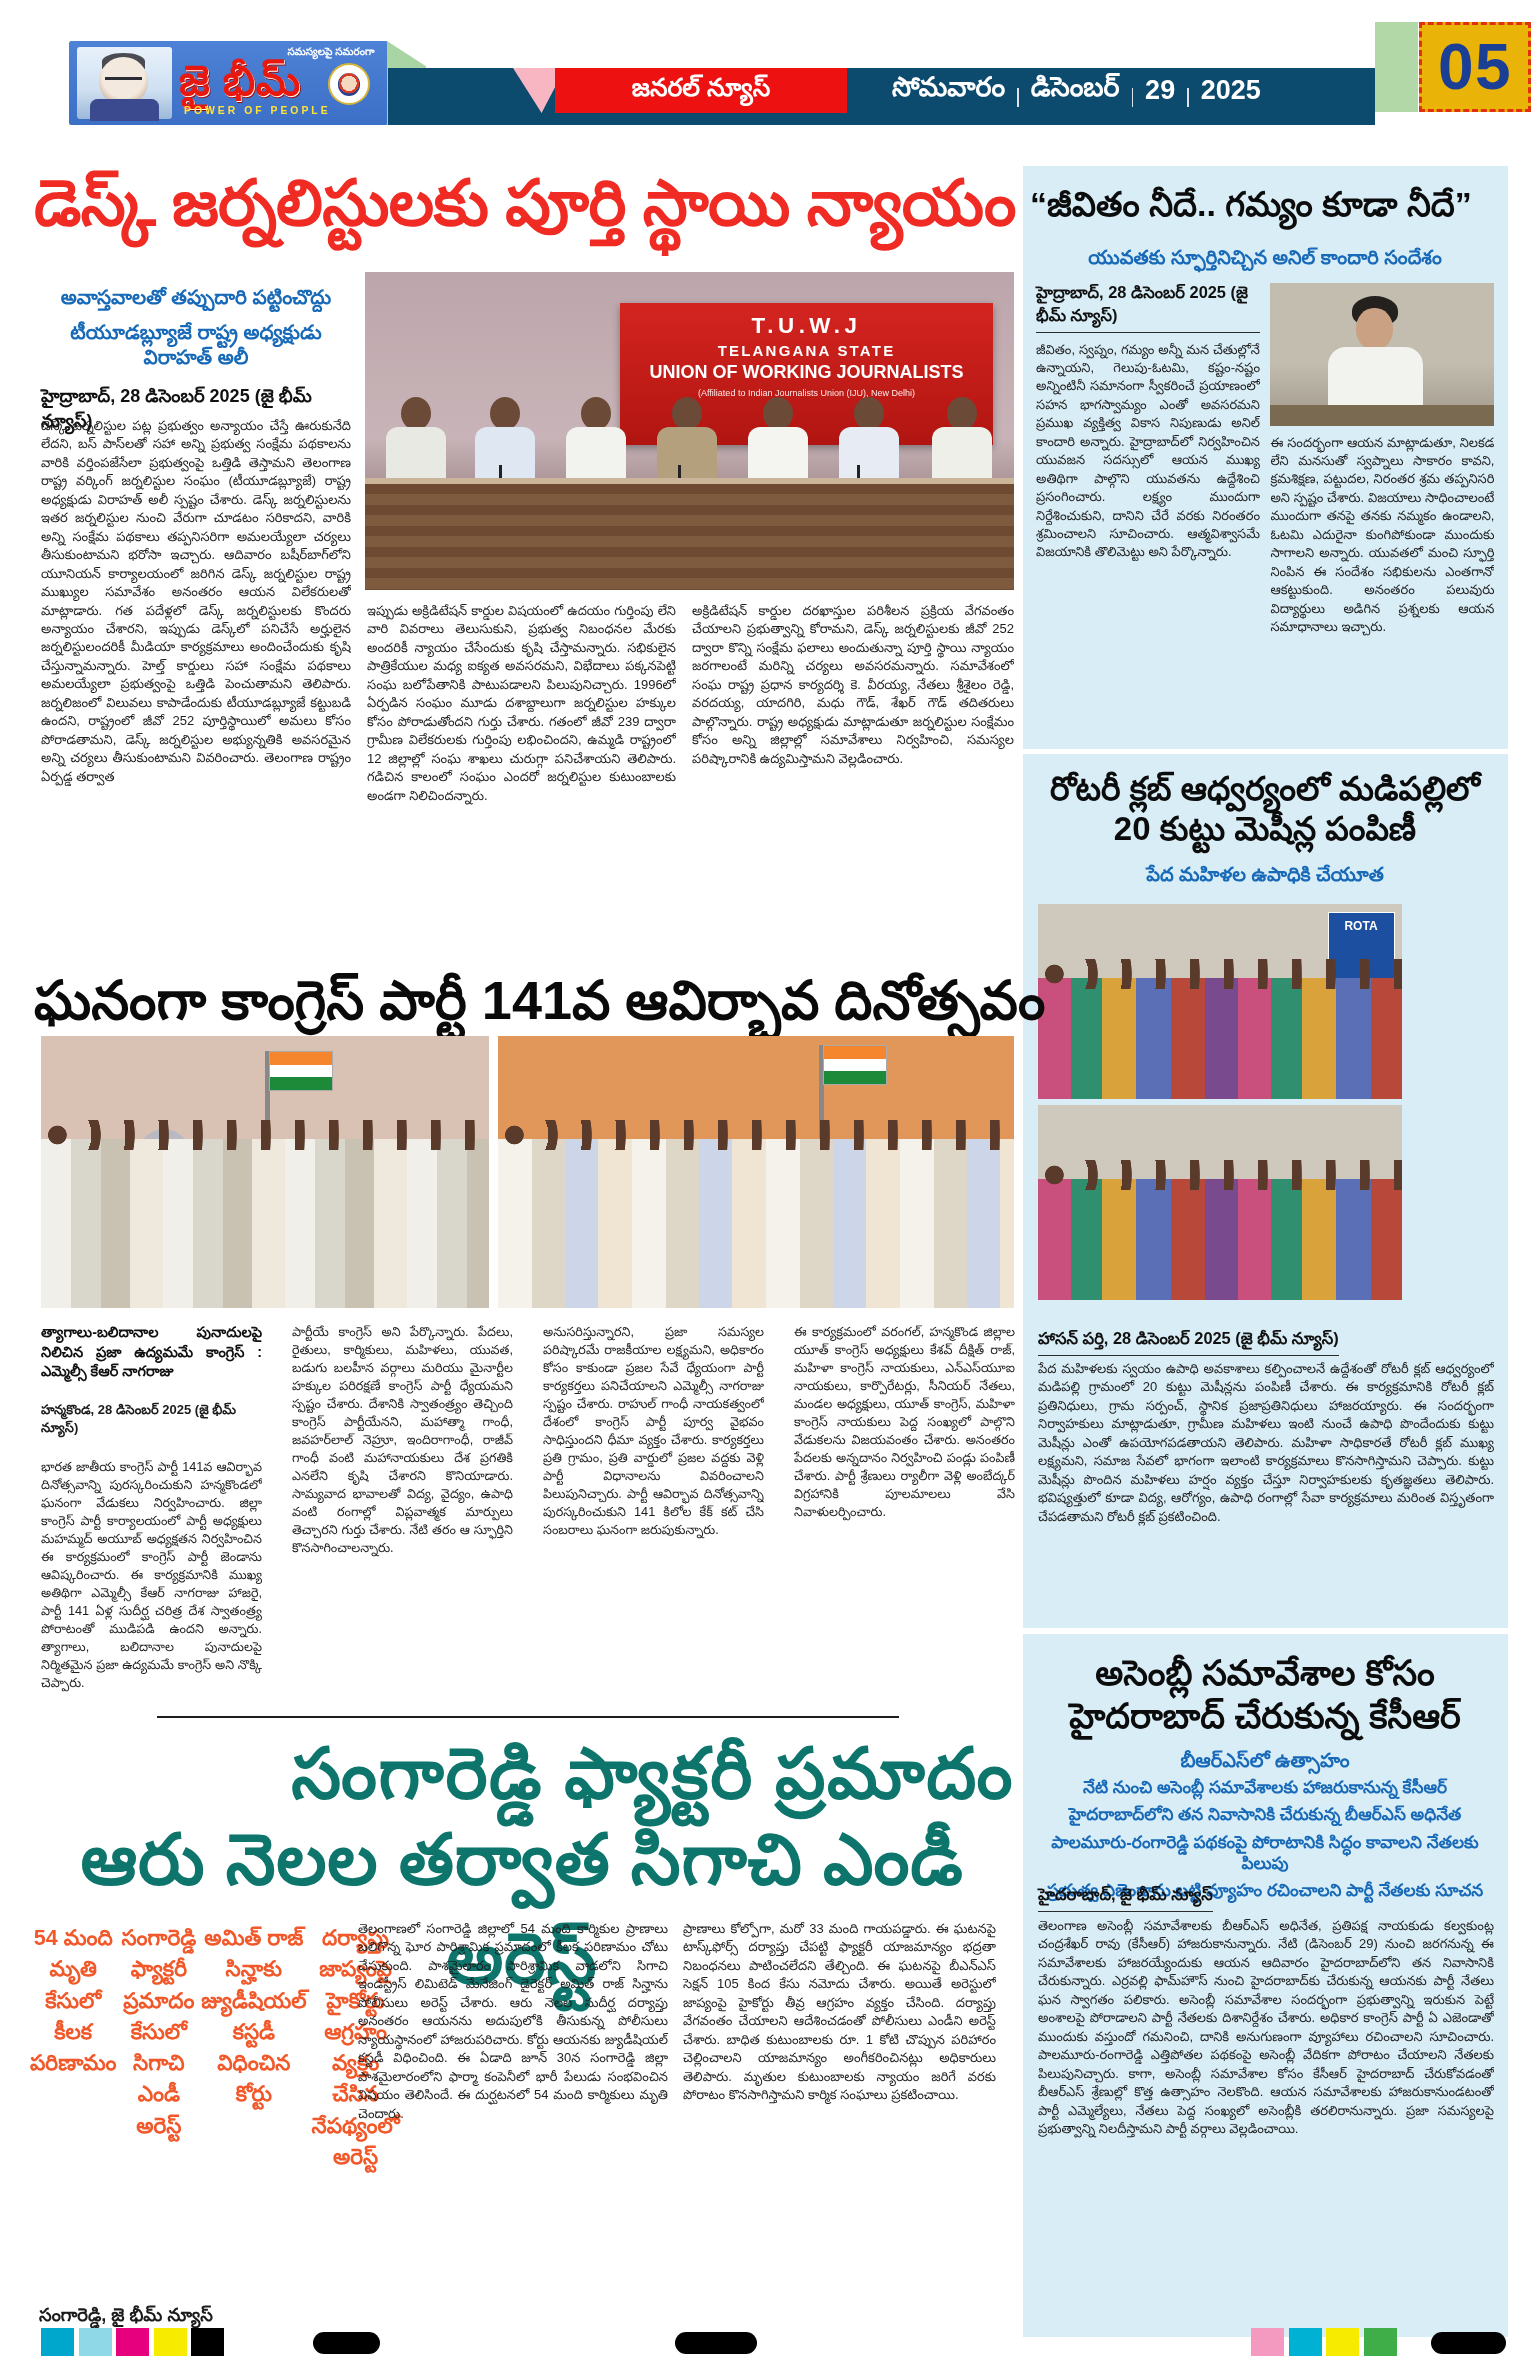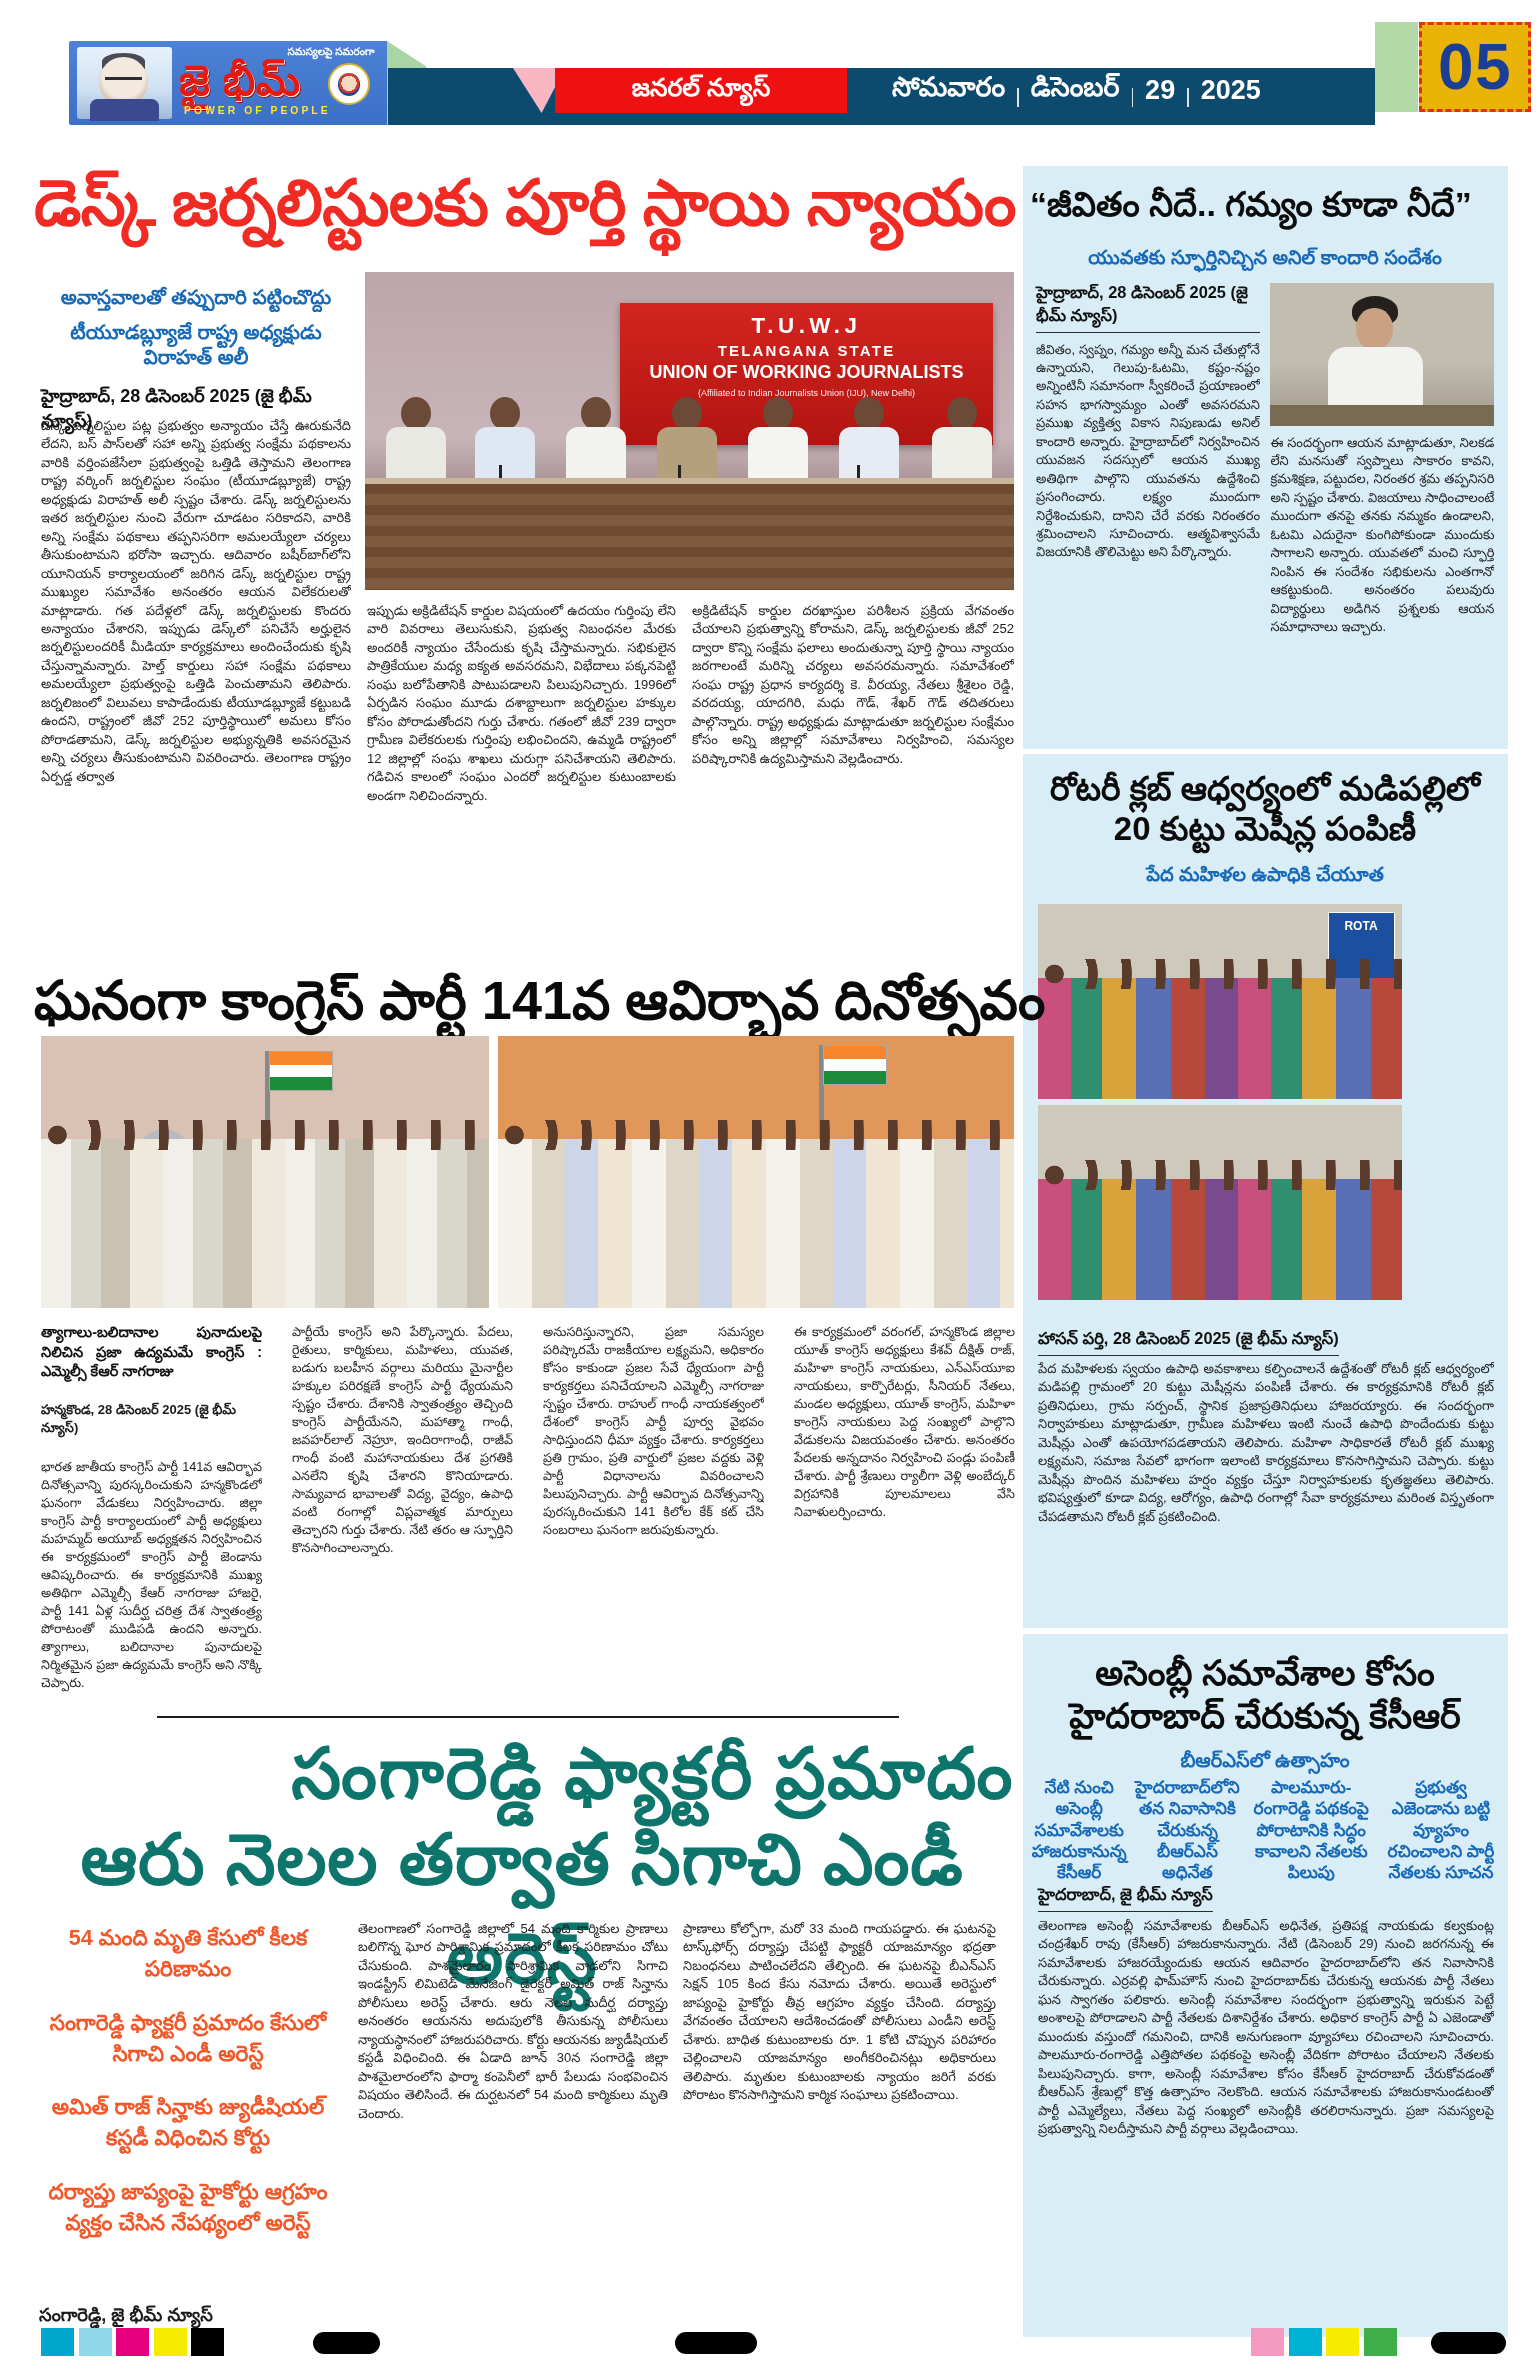--- a/index.html
+++ b/index.html
@@ -81,21 +81,21 @@
     background:
       repeating-linear-gradient(90deg,#c94f7c 0 33px,#2f8f6f 33px 64px,#d9a23b 64px 98px,#5a6fb5 98px 133px,#b8483a 133px 167px,#7a4a8f 167px 200px);
   }
   .crowd::before{content:"";position:absolute;left:0;top:-19.4px;width:100%;height:30px;
     background:repeating-radial-gradient(circle at 16.4px 15px,#5a3a2a 0 9px,rgba(0,0,0,0) 9.7px 34px)}
   .rdateline{left:1038px;top:1329px;width:456px}
   .rbody{left:1038px;top:1360px;width:456px;height:259px}
 
   .kh{left:1030px;top:1652px;width:470px;text-align:center;font-size:35px;font-weight:bold;color:#0c0c0c;line-height:1.22}
   .ksub1{left:1030px;top:1749px;width:470px;font-size:19.4px}
-  .ksubs{left:1030px;top:1777px;width:470px;display:flex;gap:6px}
+  .ksubs{left:1030px;top:1777px;width:470px;display:flex;flex-direction:column;gap:6px}
   .ksubs div{font-size:17px;line-height:1.25}
   .kdateline{left:1038px;top:1885px;width:456px}
   .kbody{left:1038px;top:1917px;width:456px;height:409px}
 
   
   .ch{left:34px;top:969px;width:981px;font-size:54px;font-weight:bold;color:#0a0a0a;text-align:center;white-space:nowrap}
   .cphotoL{left:41px;top:1036px;width:448px;height:272px;background:linear-gradient(180deg,#d9c2b4 0 40%,#c2a592 100%);position:absolute;overflow:hidden}
   .cphotoR{left:498px;top:1036px;width:516px;height:272px;background:linear-gradient(180deg,#e2975a 0 35%,#d07f45 100%);position:absolute;overflow:hidden}
   .flagpole{position:absolute;width:4.5px;background:#888}
   .triflag{position:absolute;width:64px;height:40px;display:flex;flex-direction:column;border:0.7px solid #aaa}
@@ -105,21 +105,21 @@
   .garland{position:absolute;left:106px;bottom:142px;width:34px;height:25px;border:6px solid #e8a22f;border-radius:50%;border-top-color:transparent}
   .ccols{left:41px;top:1323px;width:974px;height:379px;display:flex;gap:30px}
   .ccol{width:229px;height:100%;overflow:hidden}
   .clead{font-weight:bold;font-size:14.5px;line-height:1.35;color:#101010;text-align:justify}
   .cdateline{font-weight:bold;font-size:13px;margin:20px 0}
 
   
   .divline{left:157px;top:1716px;width:742px;height:2.2px;background:#1c1c1c}
   .fh1{left:30px;top:1733px;width:984px;text-align:right;font-size:71px;font-weight:bold;color:#0d756b;letter-spacing:1.5px}
   .fh2{left:30px;top:1819px;width:984px;text-align:center;font-size:71px;font-weight:bold;color:#0d756b;letter-spacing:0.7px}
-  .fsubs{left:30px;top:1922px;width:316px;display:flex;flex-direction:column;gap:22px}
+  .fsubs{left:30px;top:1922px;width:316px;display:flex;gap:5px}
   .fsubs div{color:#f1582a;font-weight:bold;font-size:21.6px;line-height:1.45;text-align:center}
   .fdateline{left:39px;top:2305px;width:298px;font-size:18px;font-weight:bold}
   .fcol1{left:358px;top:1920px;width:310px;height:422px}
   .fcol2{left:683px;top:1920px;width:313px;height:422px}
 
   
   .marks-left{left:41px;top:2328px;display:flex;gap:4.5px}
   .marks-left i{width:33px;height:28px;display:block}
   .oval{position:absolute;height:22.4px;border-radius:11.2px;background:#000}
   .marks-right{left:1251px;top:2328px;display:flex;gap:4.5px}

